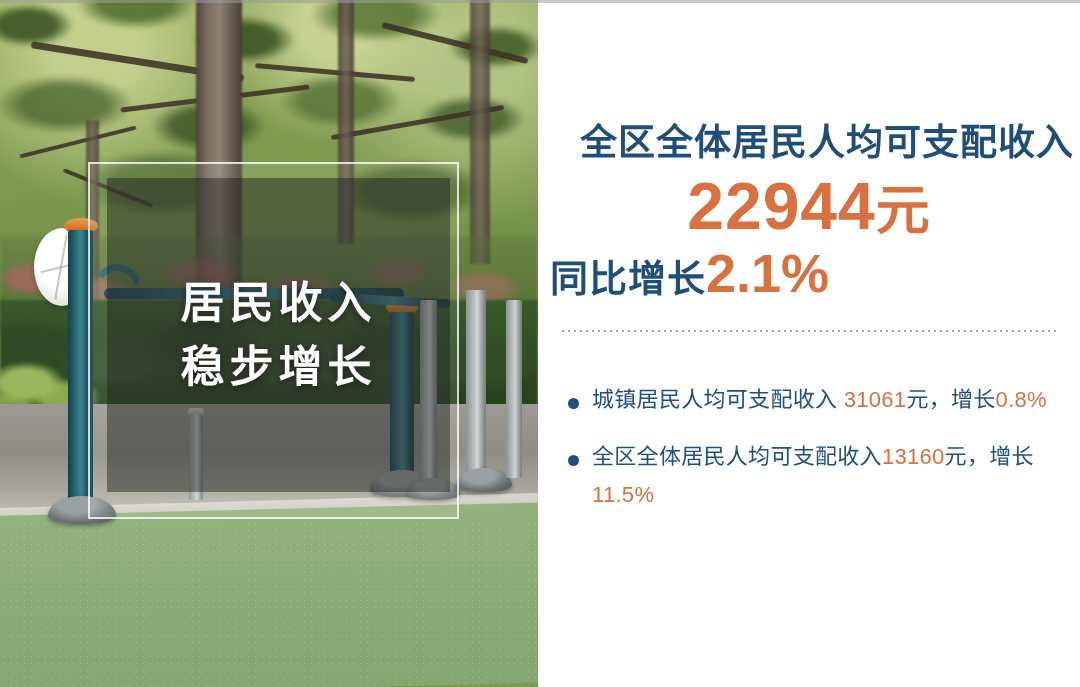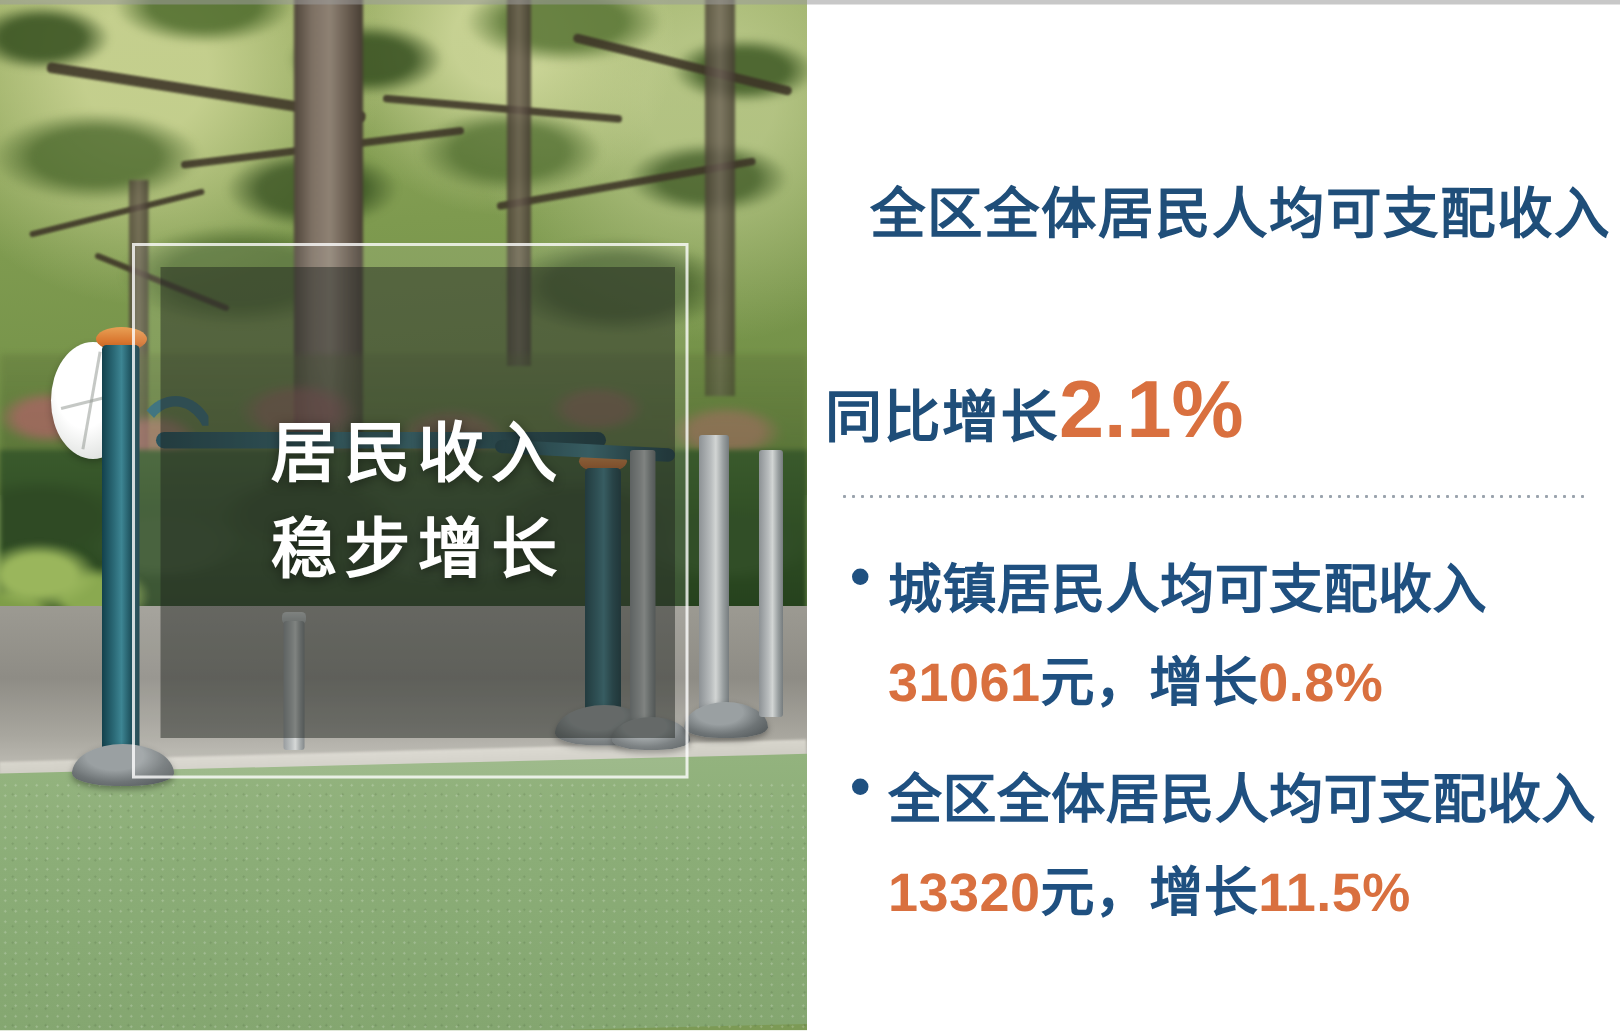--- a/index.html
+++ b/index.html
@@ -331,24 +331,25 @@
   .bullets {
     position: absolute;
     left: 22px; top: 362px;
     width: 508px;
   }
   .bullet-item {
     position: relative;
     padding-left: 32px;
     margin-bottom: 16px;
     color: #1f5080;
-    font-size: 36px;
-    font-weight: 700;
+    font-size: 22px;
+    font-weight: 400;
     line-height: 1.72;
     letter-spacing: .3px;
+    margin-top: 19px;
   }
   .bullet-item:last-child { margin-bottom: 0; }
   .bullet-dot {
     position: absolute;
     left: 8px; top: 17px;
     width: 11px; height: 11px;
     border-radius: 50%;
     background: #1f5080;
   }
   .hl { color: #d9703f; }
@@ -416,33 +417,36 @@
     <div class="overlay-title">
       <div class="overlay-line">居民收入</div>
       <div class="overlay-line">稳步增长</div>
     </div>
   </div>
 
   <div class="panel">
 
     <div class="headline">全区全体居民人均可支配收入</div>
 
+    <div class="bignum">
+      <span>22944</span><span class="unit">元</span>
+    </div>
 
     <div class="growth">
       <span class="g-label">同比增长</span><span class="g-value">2.1%</span>
     </div>
 
     <div class="divider"></div>
 
     <div class="bullets">
 
       <div class="bullet-item">
         <span class="bullet-dot"></span><span>城镇居民人均可支配收入 </span><span class="hl">31061</span><span>元，增长</span><span class="hl">0.8%</span>
       </div>
 
       <div class="bullet-item">
-        <span class="bullet-dot"></span><span>全区全体居民人均可支配收入</span><span class="hl">13320</span><span>元，增长</span><span class="hl">11.5%</span>
+        <span class="bullet-dot"></span><span>全区全体居民人均可支配收入</span><span class="hl">13160</span><span>元，增长</span><span class="hl">11.5%</span>
       </div>
 
     </div>
   </div>
 
 </div>
 
 </body></html>

